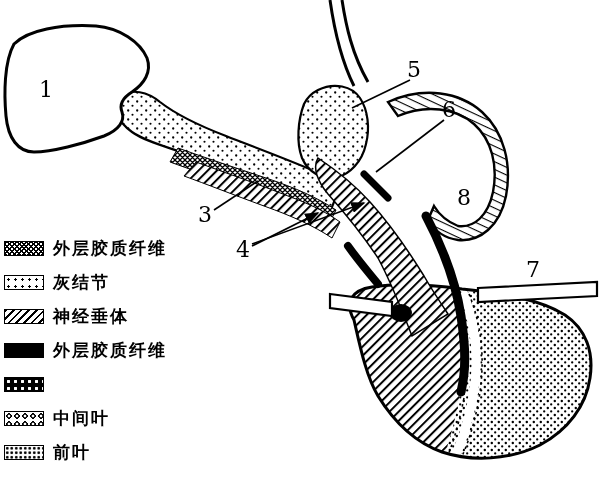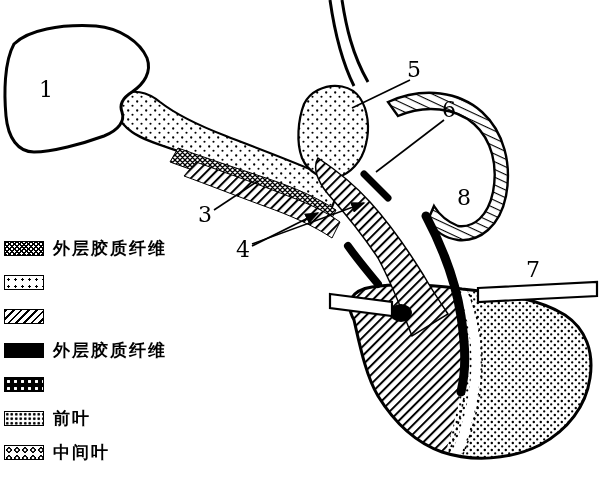--- a/index.html
+++ b/index.html
@@ -116,34 +116,36 @@
     <text class="num" x="464" y="205">8</text>
   </svg>
 
   <div class="legend">
     <div class="legend-row">
       <span class="sw sw-glial"></span>
       <span class="lg-label">外层胶质纤维</span>
     </div>
     <div class="legend-row">
       <span class="sw sw-stipple"></span>
+      <span class="lg-label">灰结节</span>
     </div>
     <div class="legend-row">
       <span class="sw sw-hatch"></span>
+      <span class="lg-label">神经垂体</span>
     </div>
     <div class="legend-row">
       <span class="sw sw-solid"></span>
       <span class="lg-label">外层胶质纤维</span>
     </div>
     <div class="legend-row">
       <span class="sw sw-island"></span>
     </div>
     <div class="legend-row">
+      <span class="sw sw-rings"></span>
+      <span class="lg-label">中间叶</span>
+    </div>
+    <div class="legend-row">
       <span class="sw sw-dense"></span>
       <span class="lg-label">前叶</span>
-    </div>
-    <div class="legend-row">
-      <span class="sw sw-rings"></span>
-      <span class="lg-label">中间叶</span>
     </div>
   </div>
 
 </div>
 
 </body></html>

